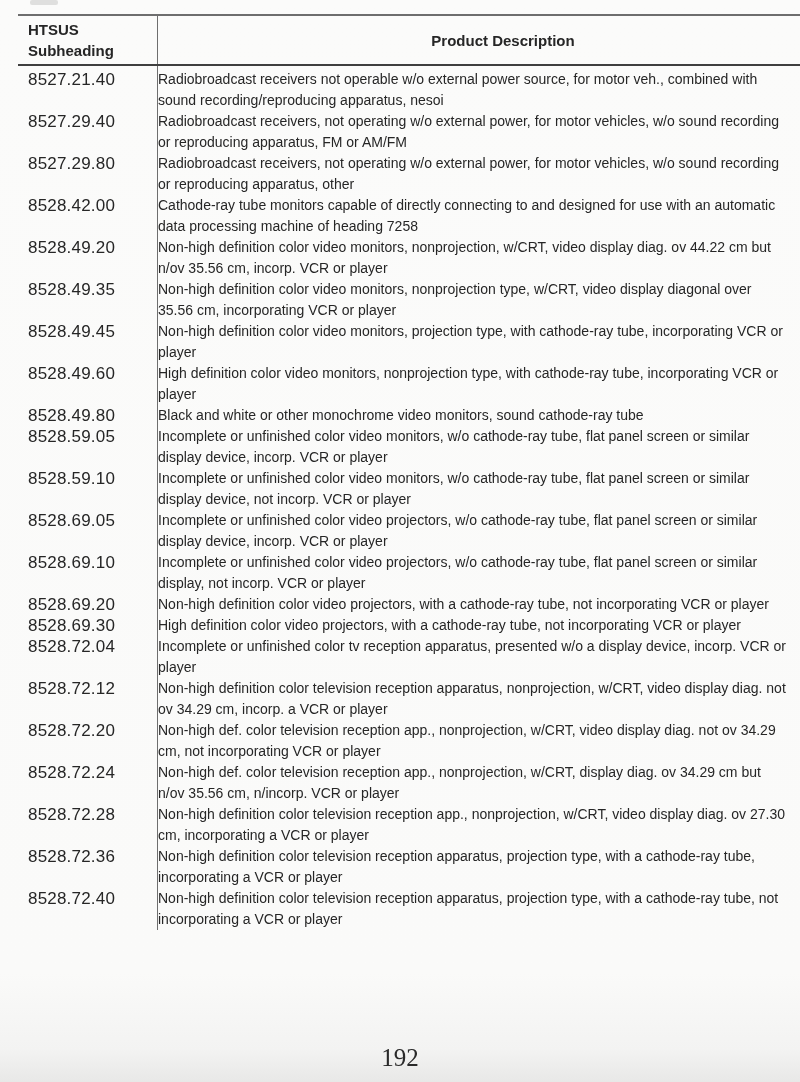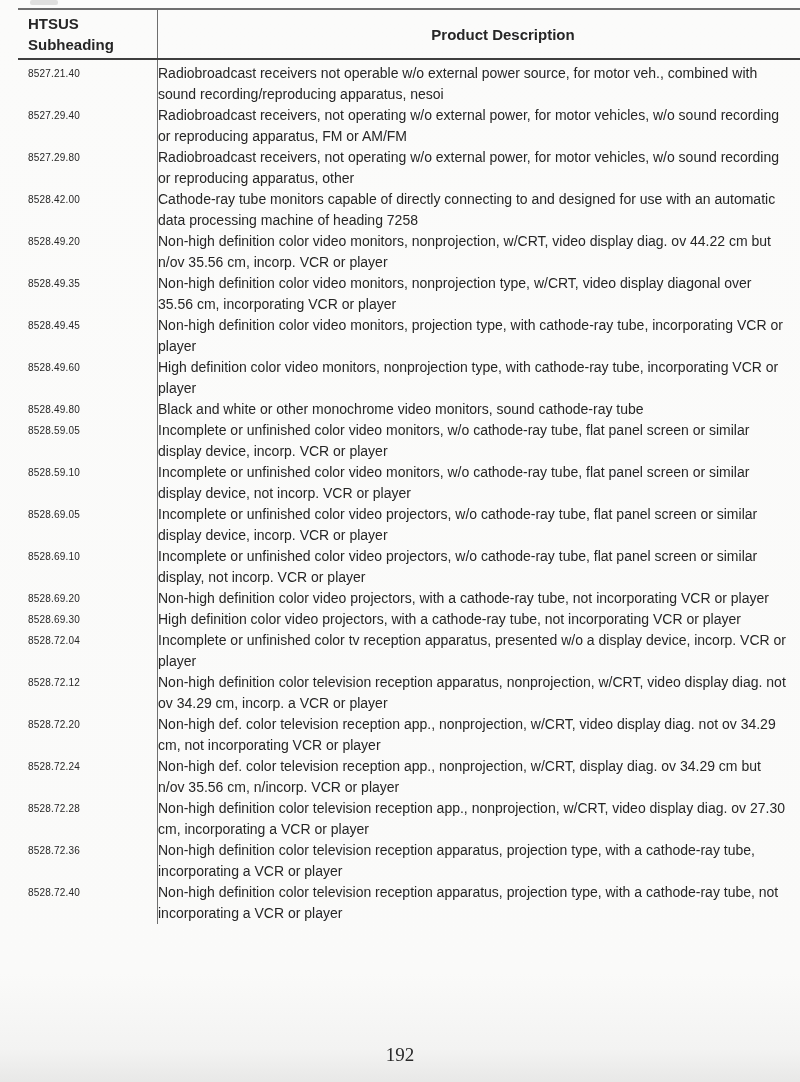--- a/index.html
+++ b/index.html
@@ -25,21 +25,21 @@
     top: 0;
     left: 30px;
     width: 28px;
     height: 5px;
     background: #c9c9c7;
     opacity: 0.55;
     border-radius: 2px;
   }
   .table {
     position: absolute;
-    top: 8px;
+    top: 14px;
     left: 18px;
     width: 782px;
     border-top: 2px solid #6e6e6e;
   }
   .thead {
     display: flex;
     border-bottom: 2.5px solid #3f3f3f;
   }
   .th {
     font-weight: bold;
@@ -68,39 +68,39 @@
   }
   .td {
     font-size: 14px;
     line-height: 21px;
   }
   .td.col1 {
     width: 139px;
     flex: none;
     padding-left: 10px;
     box-sizing: border-box;
-    font-size: 10px;
+    font-size: 17px;
     letter-spacing: 0.2px;
   }
   .td.col2 {
     flex: 1;
     border-left: 1.5px solid #6e6e6e;
     padding-right: 10px;
   }
   .tbody .tr:first-child .td {
     padding-top: 3px;
   }
   .pagenum {
     position: absolute;
     top: 1044px;
     left: 0;
     right: 0;
     text-align: center;
     font-family: "Liberation Serif", serif;
-    font-size: 19px;
+    font-size: 25px;
     color: #2a2a2a;
   }
 </style>
 </head>
 <body>
 
 <div class="page">
 
   <div class="scan-artifact"></div>
 

